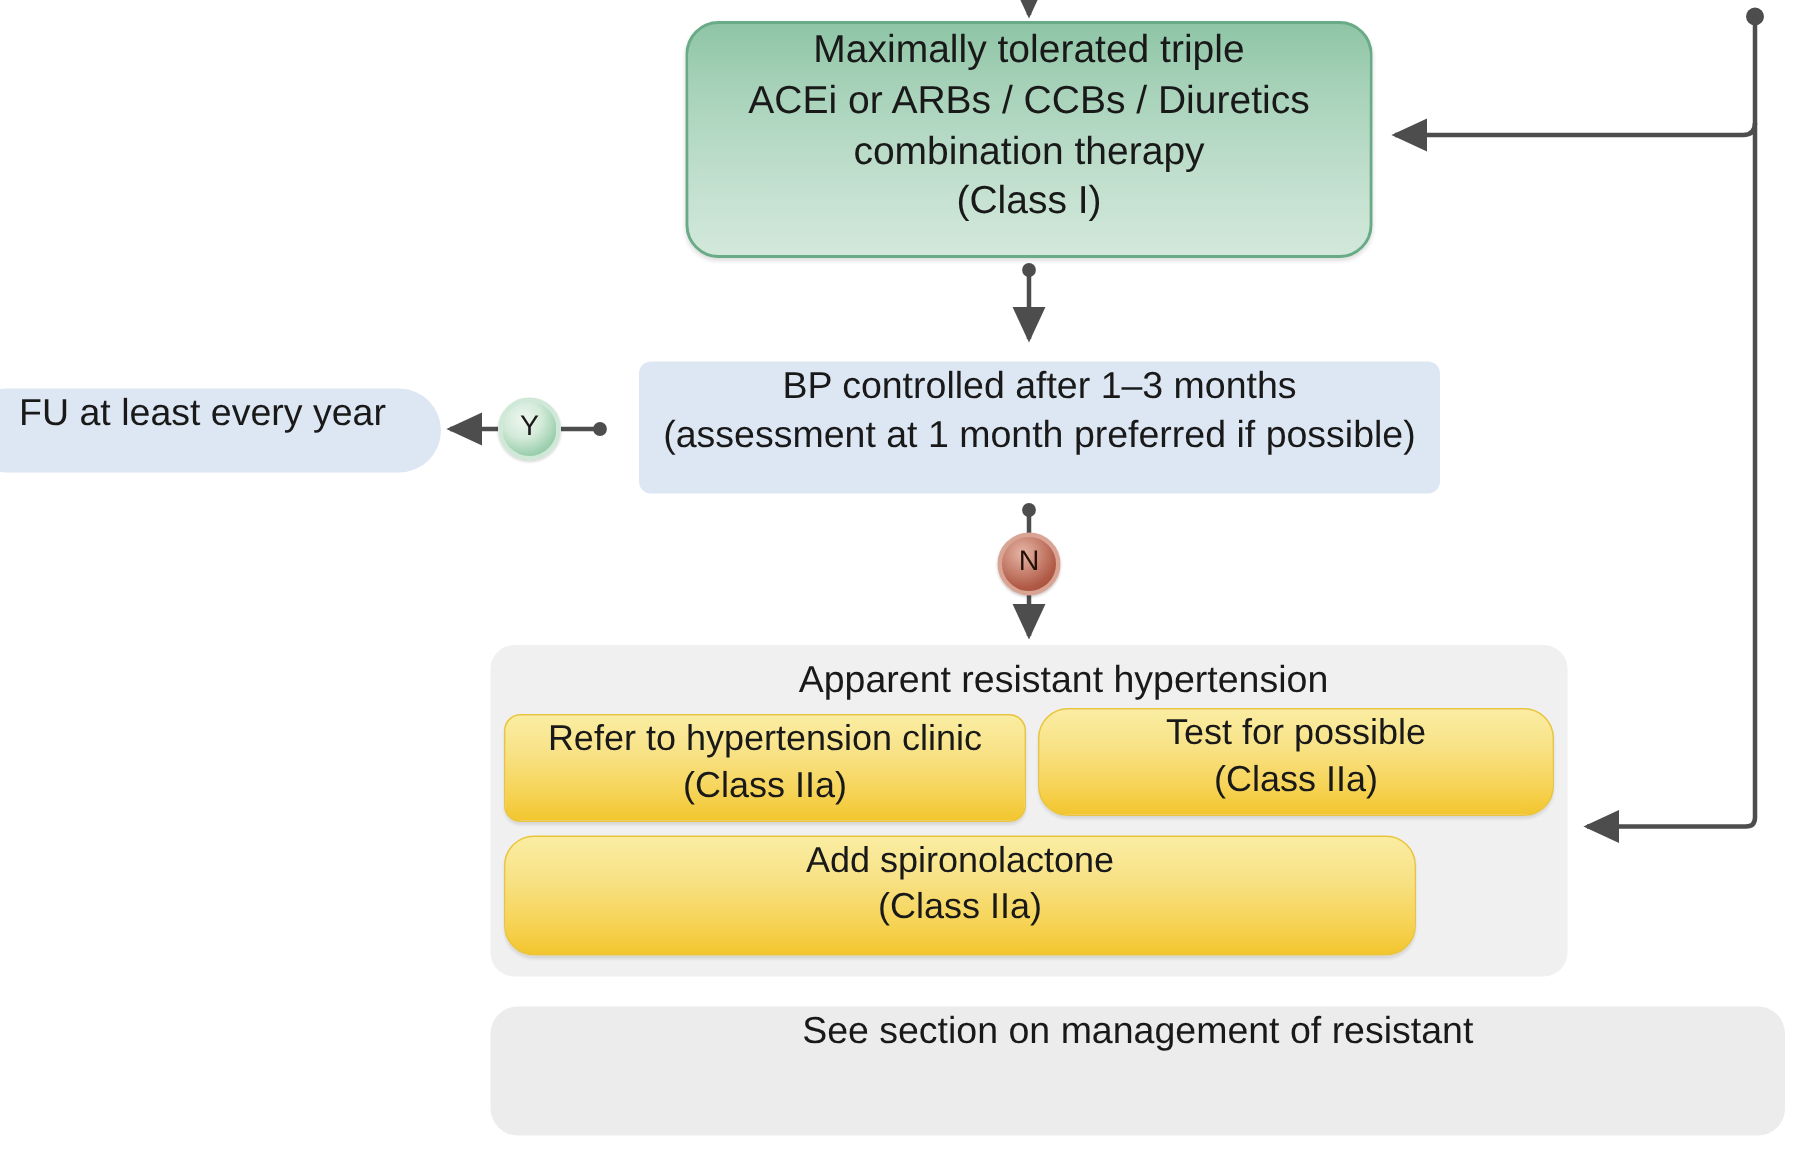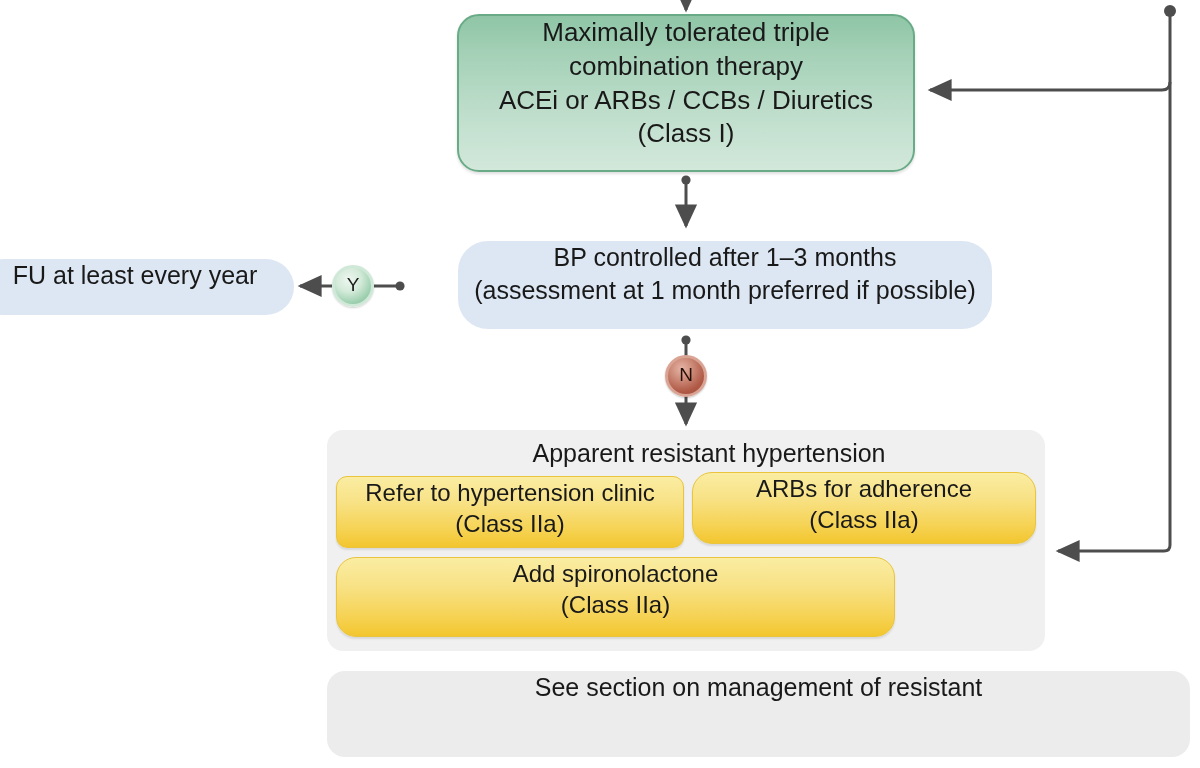--- a/index.html
+++ b/index.html
@@ -55,21 +55,21 @@
   }
 
   
   .node-blue {
     background: #dde7f3;
     border: none;
     font-size: 25px;
     color: #191919;
   }
   .node-blue-pill { border-radius: 32px; }
-  .node-blue-rounded { border-radius: 30px; margin-left: 32px; }
+  .node-blue-rounded { border-radius: 8px; }
 
   
   .node-yellow {
     background: linear-gradient(to bottom, #faeda2 0%, #f8e287 35%, #f6d458 72%, #f3c62f 100%);
     border: 1px solid #e9c43c;
     border-radius: 20px;
     box-shadow: 0 2px 2px rgba(0,0,0,0.10);
     font-size: 24px;
     color: #191919;
   }
@@ -160,22 +160,22 @@
 
     <g>
       <circle cx="1170" cy="11" r="6" fill="#4d4d4d"></circle>
       <path d="M1170,11 L1170,545 Q1170,551 1164,551 L1058,551" fill="none" stroke="#4d4d4d" stroke-width="3" marker-end="url(#arrowhead)"></path>
       <path d="M1170,82 Q1170,90 1162,90 L 930,90" fill="none" stroke="#4d4d4d" stroke-width="3" marker-end="url(#arrowhead)"></path>
     </g>
   </svg>
 
   <div class="node node-green" style="left:457px; top:14px; width:458px; height:158px;">
     <span class="line">Maximally tolerated triple</span>
+    <span class="line">ACEi or ARBs / CCBs / Diuretics</span>
     <span class="line">combination therapy</span>
-    <span class="line">ACEi or ARBs / CCBs / Diuretics</span>
     <span class="line">(Class I)</span>
   </div>
 
   <div class="node node-blue node-blue-rounded" style="left:426px; top:241px; width:534px; height:88px;">
     <span class="line">BP controlled after 1–3 months</span>
     <span class="line">(assessment at 1 month preferred if possible)</span>
   </div>
 
   <div class="node node-blue node-blue-pill" style="left:-24px; top:259px; width:318px; height:56px;">
     <span class="line">FU at least every year</span>
@@ -192,25 +192,25 @@
   <div class="node-grey-container" style="left:327px; top:430px; width:718px; height:221px;">
 
     <div class="container-title" style="top:9px;padding-left:46px;">Apparent resistant hypertension</div>
 
     <div class="node node-yellow" style="left:9px; top:46px; width:348px; height:72px;border-radius:11px;">
       <span class="line">Refer to hypertension clinic</span>
       <span class="line">(Class IIa)</span>
     </div>
 
     <div class="node node-yellow" style="left:365px; top:42px; width:344px; height:72px;">
-      <span class="line">ARBs for adherence</span>
+      <span class="line">Test for possible</span>
       <span class="line">(Class IIa)</span>
     </div>
 
-    <div class="node node-yellow" style="left:9px; top:127px; width:559px; height:80px;">
+    <div class="node node-yellow" style="left:9px; top:127px; width:608px; height:80px;">
       <span class="line">Add spironolactone</span>
       <span class="line">(Class IIa)</span>
     </div>
   </div>
 
   <div class="node node-grey-note" style="left:327px; top:671px; width:863px; height:86px;">
     <span class="line">See section on management of resistant</span>
   </div>
 
 </div>

